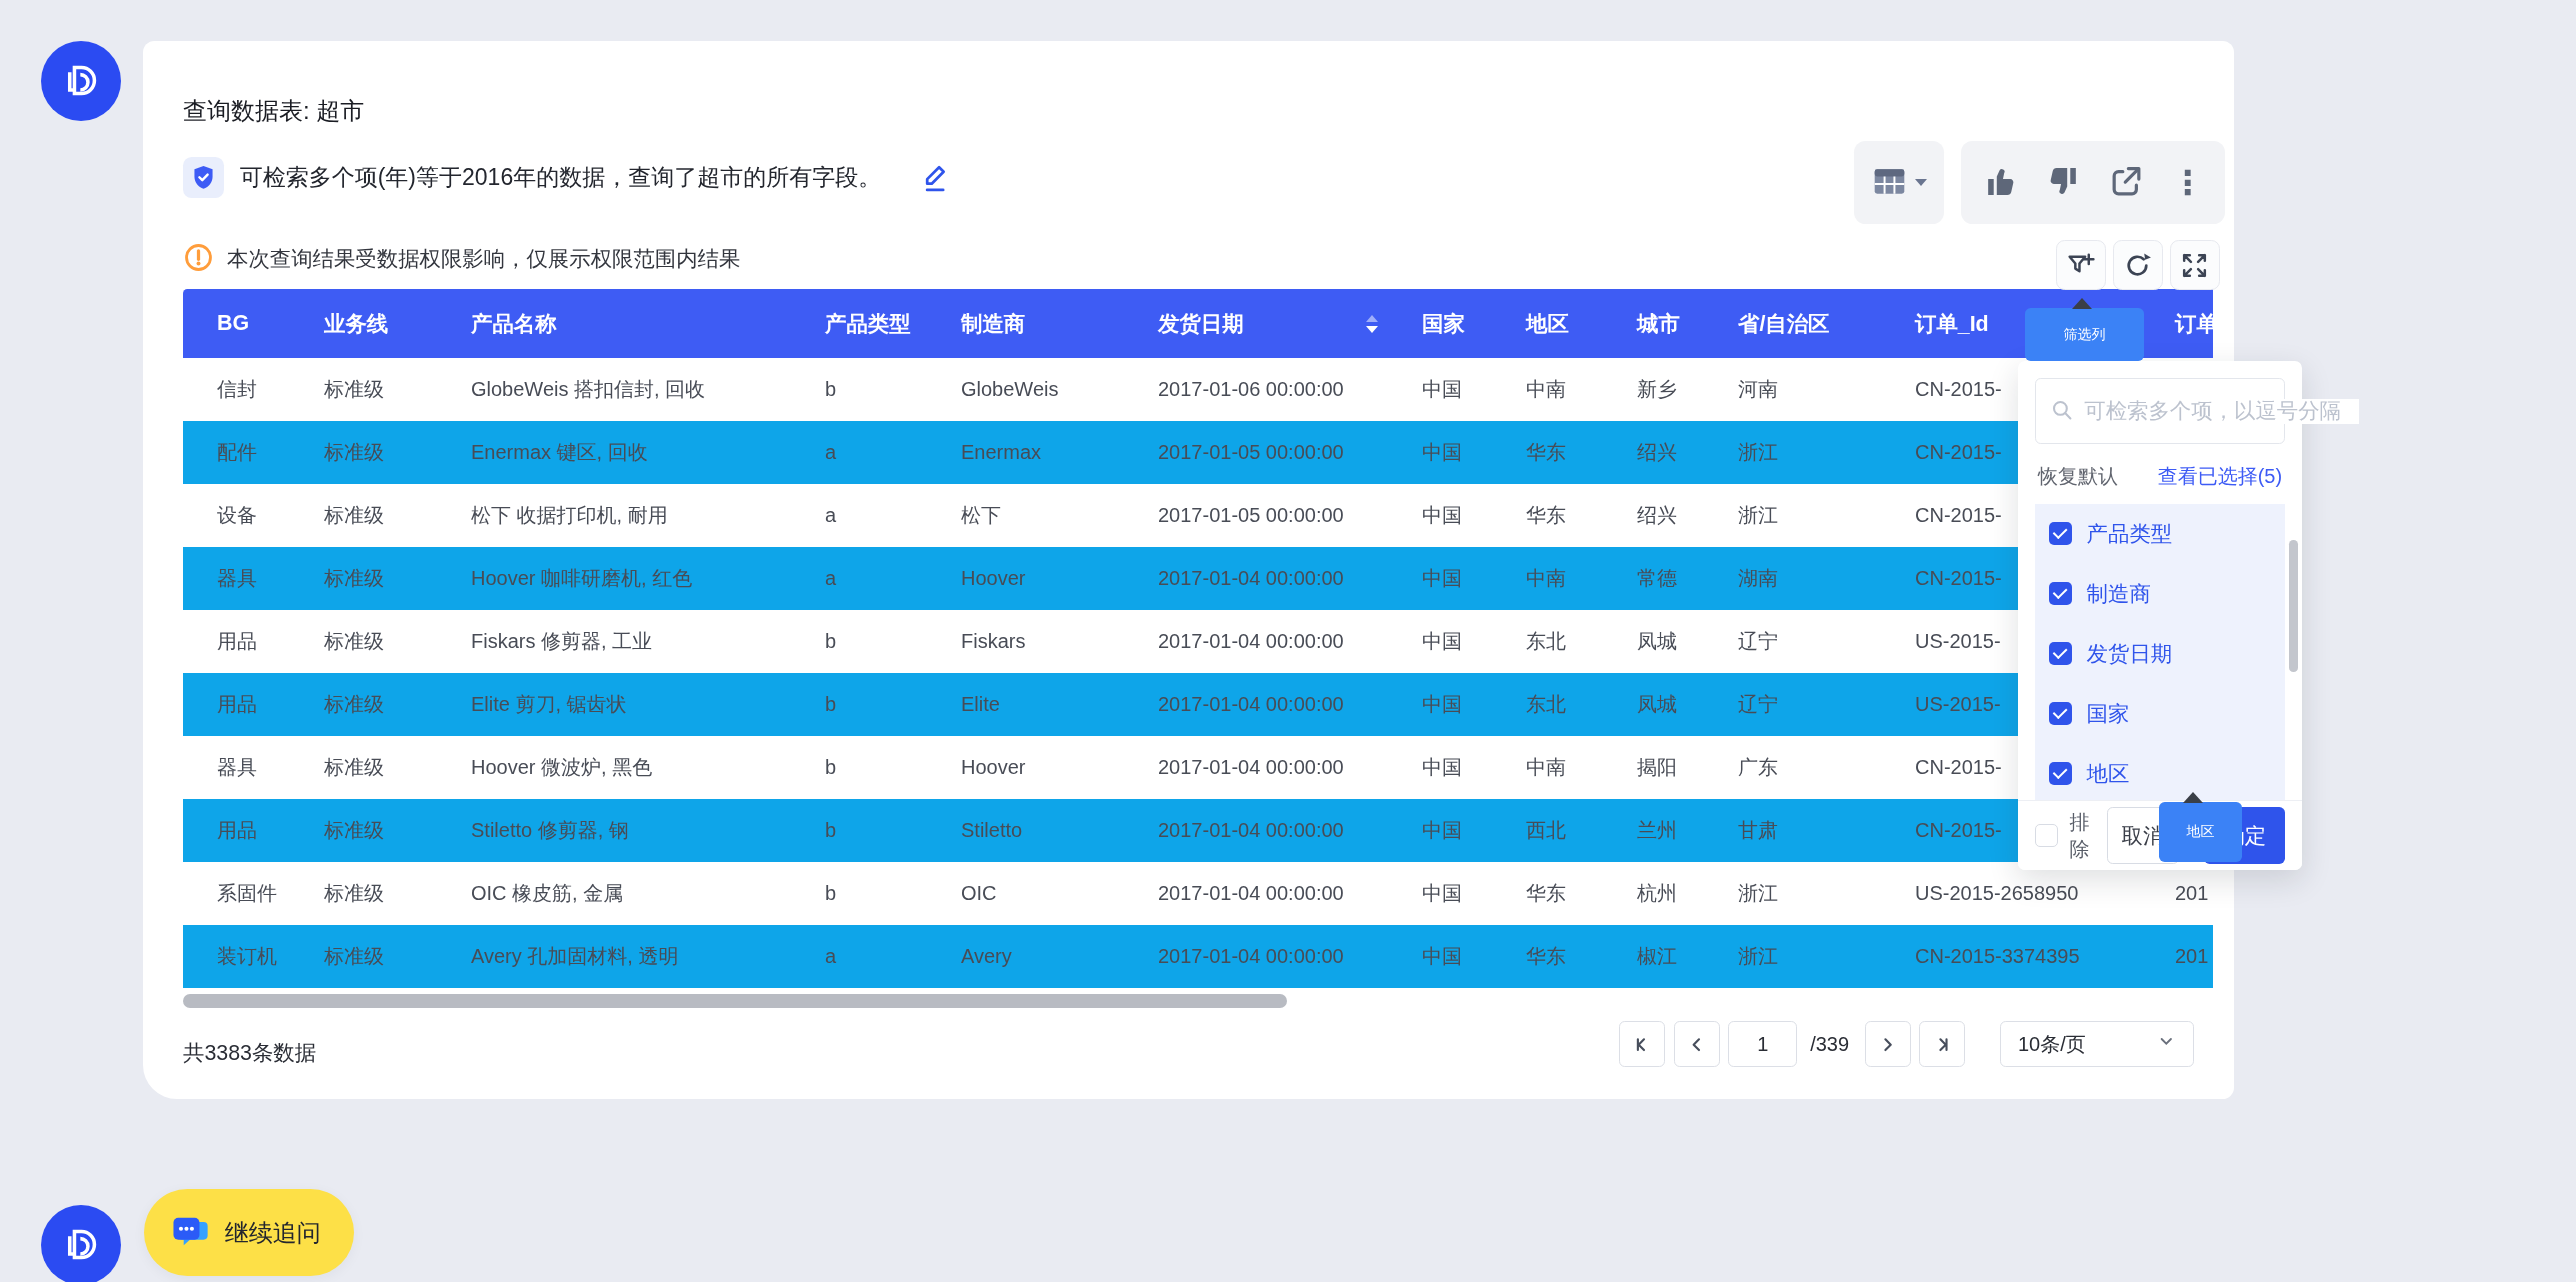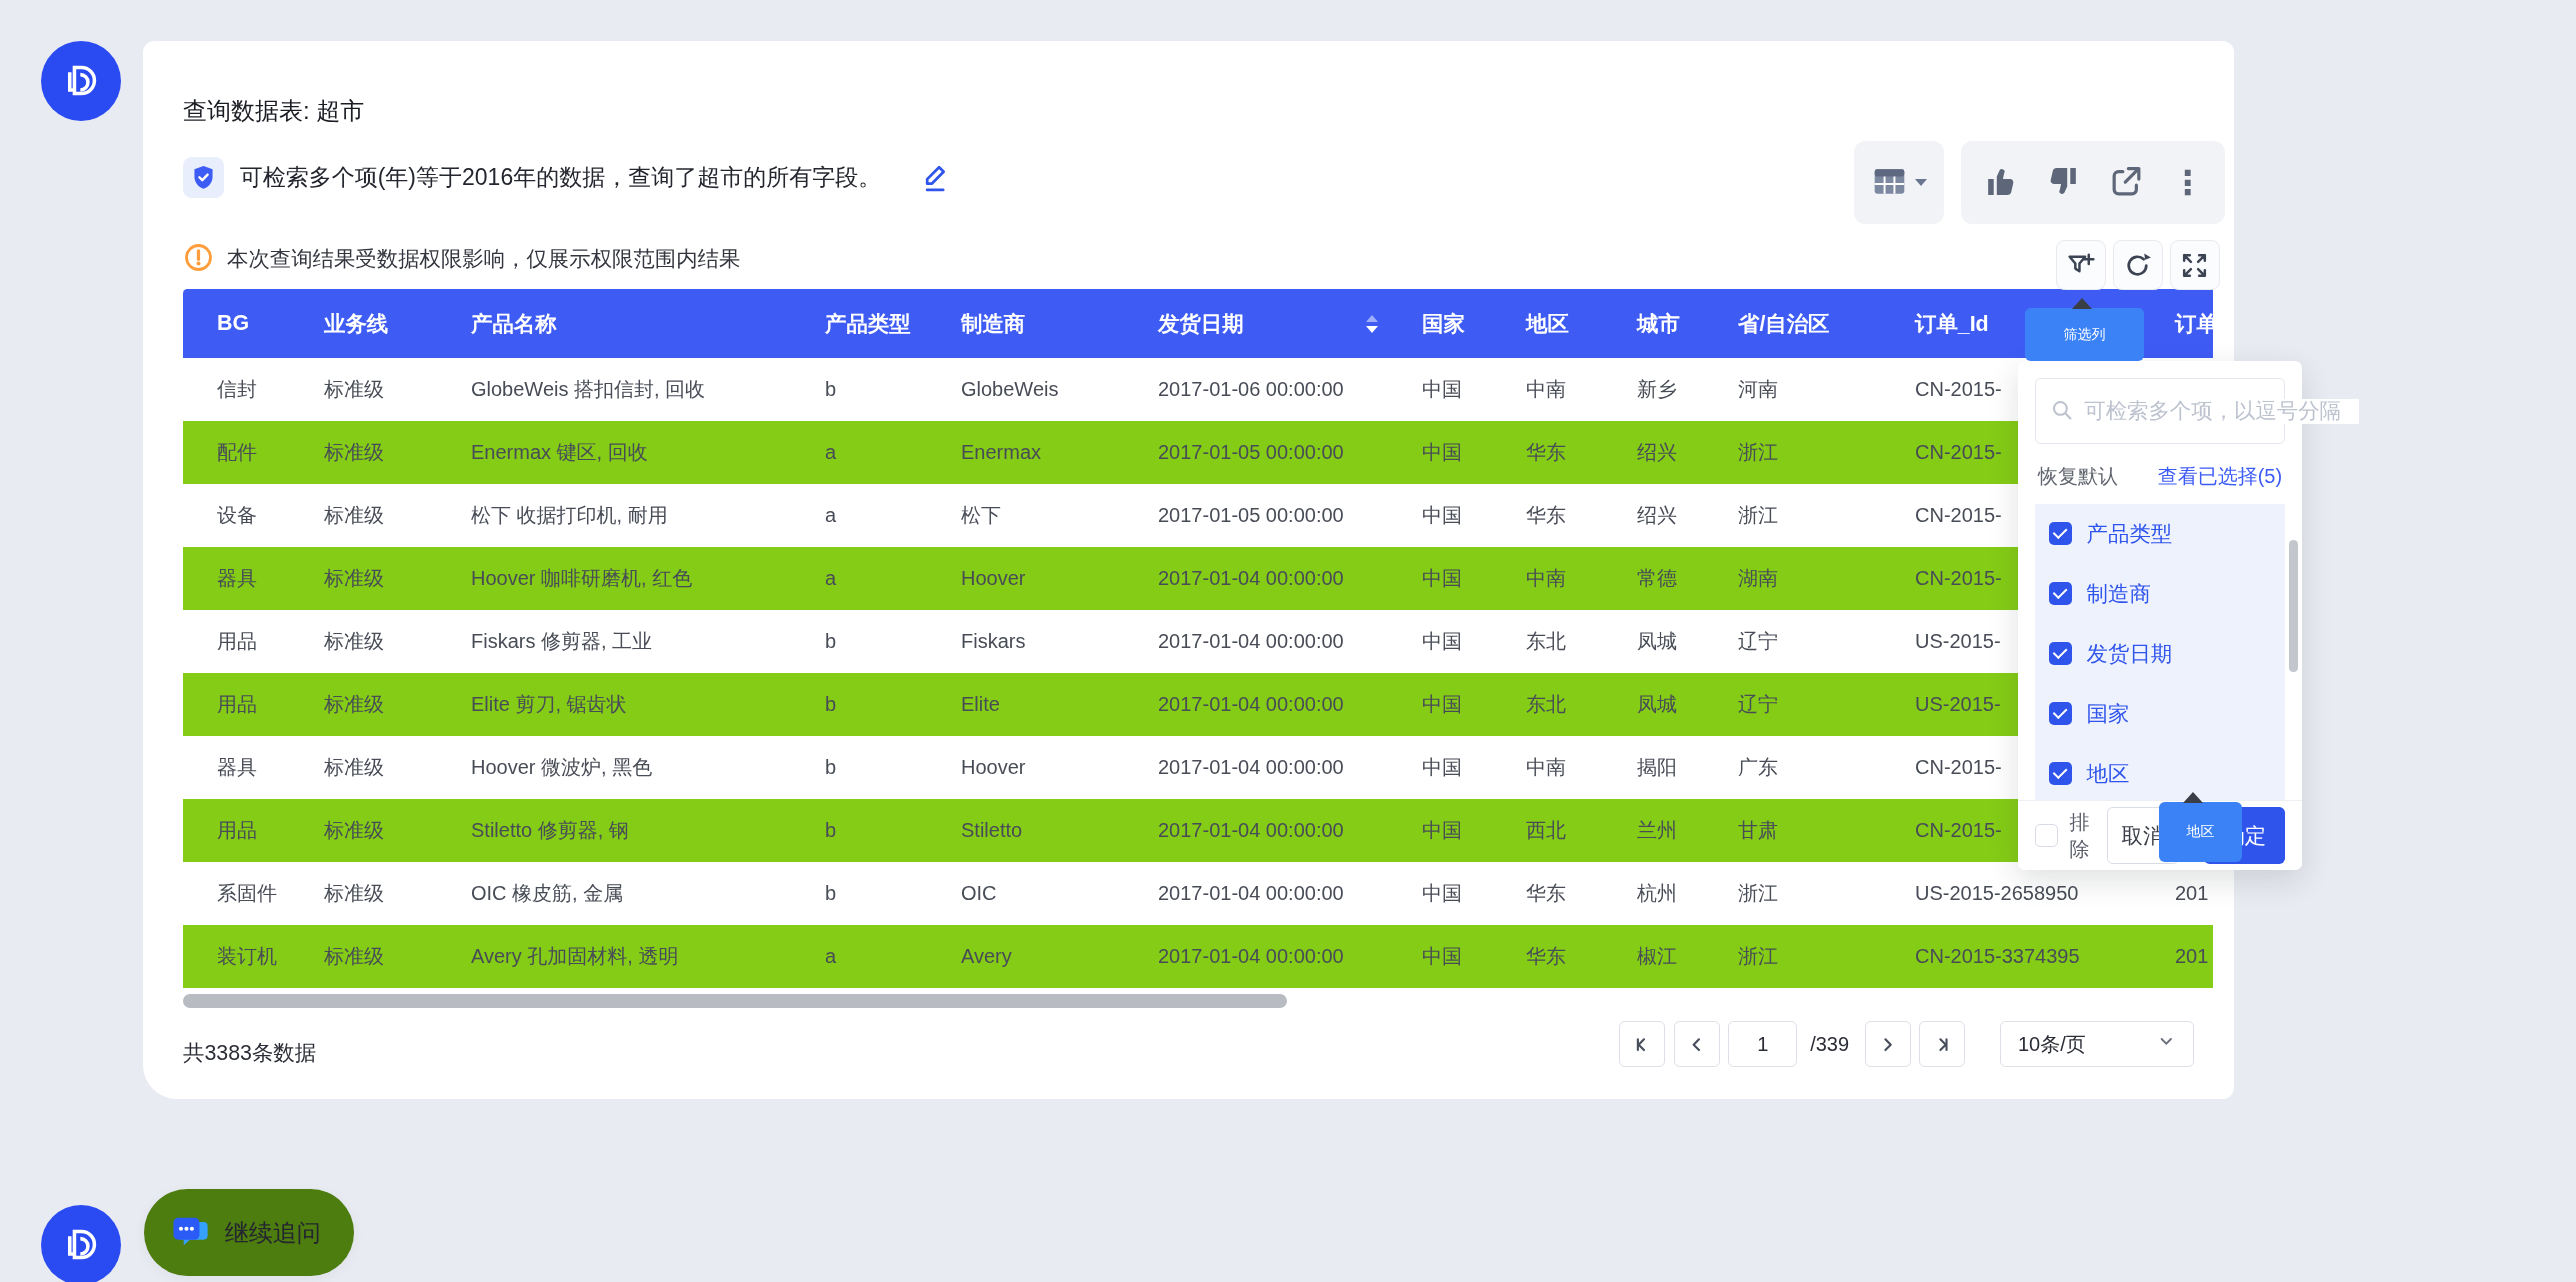--- a/index.html
+++ b/index.html
@@ -33,21 +33,21 @@
   .notice-text { font-size:21.4px; color:#33363E; }
   .actions { position:absolute; top:199px; right:14.3px; display:flex; gap:7.1px; }
   .abtn { width:50px; height:50px; border:1.4px solid #E7E9EF; border-radius:8.6px; background:#FBFCFD;
           display:flex; align-items:center; justify-content:center; }
 
   .table-clip { margin:14.3px 0 0 40px; width:2030px; overflow:hidden; }
   .thead { display:flex; width:2137px; height:69px; background:#3E5CF4; border-radius:4.3px 4.3px 0 0; }
   .cell { box-sizing:border-box; padding-left:34px; flex:none; white-space:nowrap; overflow:hidden; }
   .cell.h { color:#fff; font-weight:bold; font-size:21.4px; display:flex; align-items:center; height:100%; }
   .trow { display:flex; width:2137px; height:63px; background:#fff; }
-  .trow.alt { background:#84cc16; }
+  .trow.alt { background:#0ea5e9; }
   .trow .cell { font-size:20px; color:#484C56; display:flex; align-items:center; }
   .c0{width:107px}.c1{width:147px}.c2{width:354px}.c3{width:136px}.c4{width:197px}.c5{width:264px}
   .c6{width:104px}.c7{width:111px}.c8{width:101px}.c9{width:177px}.c10{width:260px}.c11{width:214px}
   .sort { display:inline-flex; flex-direction:column; gap:4.3px; margin-left:auto; margin-right:10px; }
   .sort i { display:block; width:0; height:0; border:6.4px solid transparent; }
   .sort .up { border-bottom:7.9px solid rgba(255,255,255,.5); border-top:0; }
   .sort .dn { border-top:7.9px solid #ffffff; border-bottom:0; }
 
   .hscroll { margin:5.7px 0 0 40px; width:2030px; height:14.3px; }
   .hthumb { width:1104px; height:14.3px; background:#B8BBC2; border-radius:7.1px; }
@@ -95,21 +95,21 @@
 
   .tip { position:absolute; background:#3b82f6; color:#fff; font-size:14px; border-radius:5.7px;
          display:flex; align-items:center; justify-content:center; z-index:9; }
   .tip .arr { position:absolute; top:-10px; width:0; height:0; border:10px solid transparent;
               border-bottom:11.4px solid #3A3F47; border-top:0; }
   .tip-cols { left:2025px; top:308px; width:119px; height:53px; }
   .tip-cols .arr { left:47px; }
   .tip-region { left:2159px; top:802px; width:83px; height:60px; z-index:10; }
   .tip-region .arr { left:24px; }
 
-  .followup { position:absolute; left:144px; top:1189px; height:87px; border-radius:44px; background:#4d7c0f;
+  .followup { position:absolute; left:144px; top:1189px; height:87px; border-radius:44px; background:#fde047;
               display:flex; align-items:center; padding:0 33px 0 24px; gap:15.7px;
               box-shadow:0 2.9px 13px rgba(20,30,60,.05); }
   .followup-label { font-size:24px; color:#23262E; }
 </style>
 </head>
 <body>
 
 <div class="page">
 
   <div class="avatar top">

